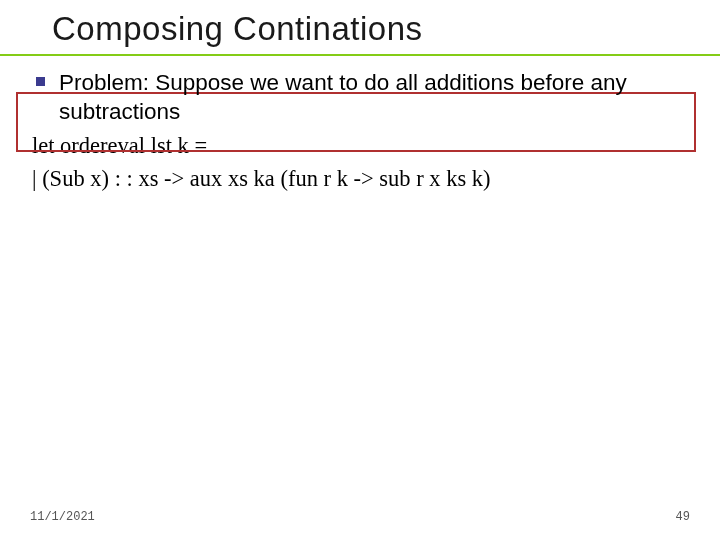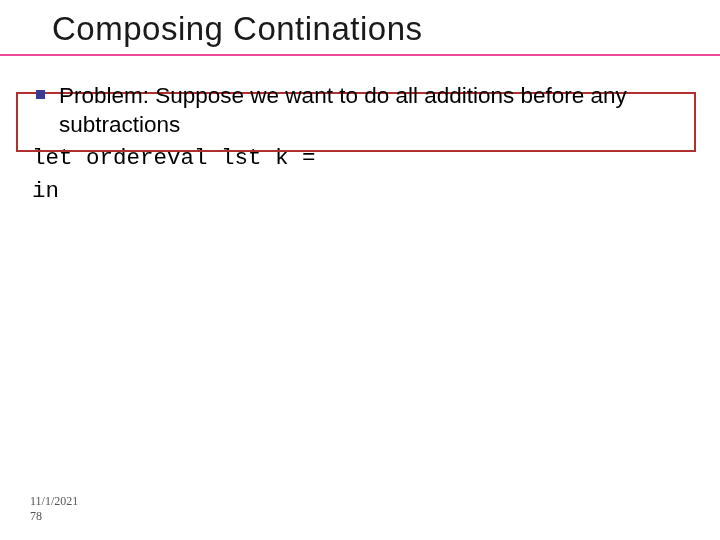--- a/index.html
+++ b/index.html
@@ -10,31 +10,31 @@
     font-family: Verdana, Arial, sans-serif;
     overflow: hidden;
   }
   .slide {
     position: relative;
     width: 720px; height: 540px;
     padding: 0;
   }
   .title-wrap {
     padding: 10px 0 6px 52px;
-    border-bottom: 2px solid #ec4899;
+    border-bottom: 2px solid #84cc16;
     background: #ffffff;
   }
   .title {
     font-size: 33px;
     font-family: Arial, Helvetica, sans-serif;
     color: #1a1a1a;
     letter-spacing: 0.5px;
   }
   .body {
-    padding: 25px 20px 0 32px;
+    padding: 12px 20px 0 32px;
   }
   .bullet-row {
     position: relative;
     display: flex;
     align-items: flex-start;
     margin-bottom: 2px;
   }
   .bullet-mark {
     width: 9px; height: 9px;
     background: #3b3b8f;
@@ -55,34 +55,33 @@
     top: 92px;
     width: 680px;
     height: 60px;
     border: 2.5px solid #b03030;
     pointer-events: none;
   }
   .code-line {
     font-size: 22.5px;
     line-height: 1.48;
     color: #000;
-    font-family: Liberation Mono, monospace;
+    font-family: Liberation Serif, serif;
     margin-left: 0;
   }
   .footer {
     position: absolute;
     bottom: 16px;
     left: 30px;
     right: 30px;
     display: flex;
     justify-content: space-between;
     font-size: 12px;
     color: #555;
-    font-family: Liberation Serif, serif;
-    flex-direction: column;
+    font-family: Liberation Mono, monospace;
   }
 </style>
 </head>
 <body>
 
 <div class="slide">
 
   <div class="title-wrap">
     <div class="title">Composing Continations</div>
   </div>
@@ -90,22 +89,22 @@
   <div class="highlight-box"></div>
 
   <div class="body">
 
     <div class="bullet-row">
       <div class="bullet-mark"></div>
       <div class="bullet-text">Problem: Suppose we want to do all additions before any subtractions</div>
     </div>
 
     <div class="code-line">let ordereval lst k =</div>
-    <div class="code-line">in</div>
+    <div class="code-line">| (Sub x) : : xs -&gt; aux xs ka (fun r k -&gt; sub r x ks k)</div>
 
   </div>
 
   <div class="footer">
     <span>11/1/2021</span>
-    <span>78</span>
+    <span>49</span>
   </div>
 
 </div>
 
 </body></html>

